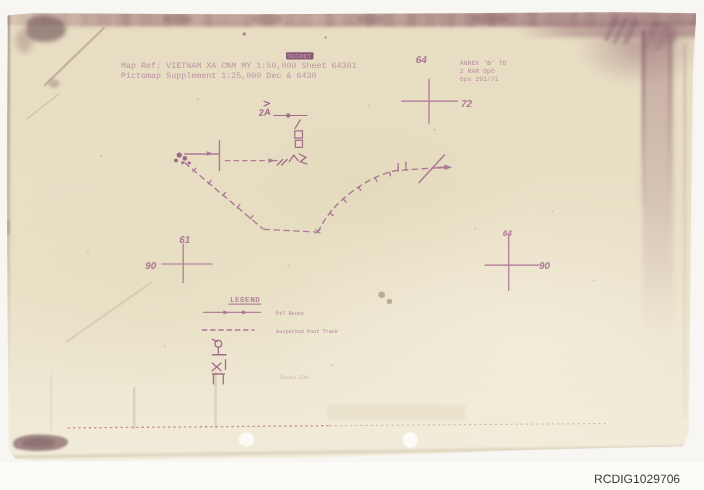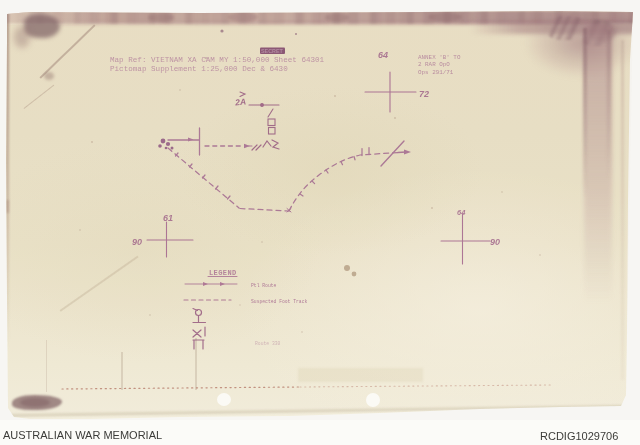--- a/index.html
+++ b/index.html
@@ -233,15 +233,14 @@
     </g>
 
     <path d="M62,389 L300,387" stroke="#b0705f" stroke-width="1.2" stroke-dasharray="1.2 3.6" opacity="0.85"></path>
     <path d="M300,387 L552,385" stroke="#b5776a" stroke-width="1.1" stroke-dasharray="1.1 3.6" opacity="0.5"></path>
   </svg>
 
   <div style="position:absolute;left:217px;top:393px;width:14px;height:13px;border-radius:50%;background:#fbfaf5;"></div>
   <div style="position:absolute;left:366px;top:393px;width:14px;height:14px;border-radius:50%;background:#fbfaf5;"></div>
 
   <div style="position:absolute;left:0;top:420px;width:640px;height:25px;background:#fbfbf8;"></div>
-  <div style="position:absolute;left:3px;top:429px;font-size:11px;color:#3b3b38;">AUSTRALIAN WAR MEMORIAL</div>
   <div style="position:absolute;left:540px;top:430px;font-size:11px;color:#3b3b38;">RCDIG1029706</div>
 </div>
 
 </body></html>

